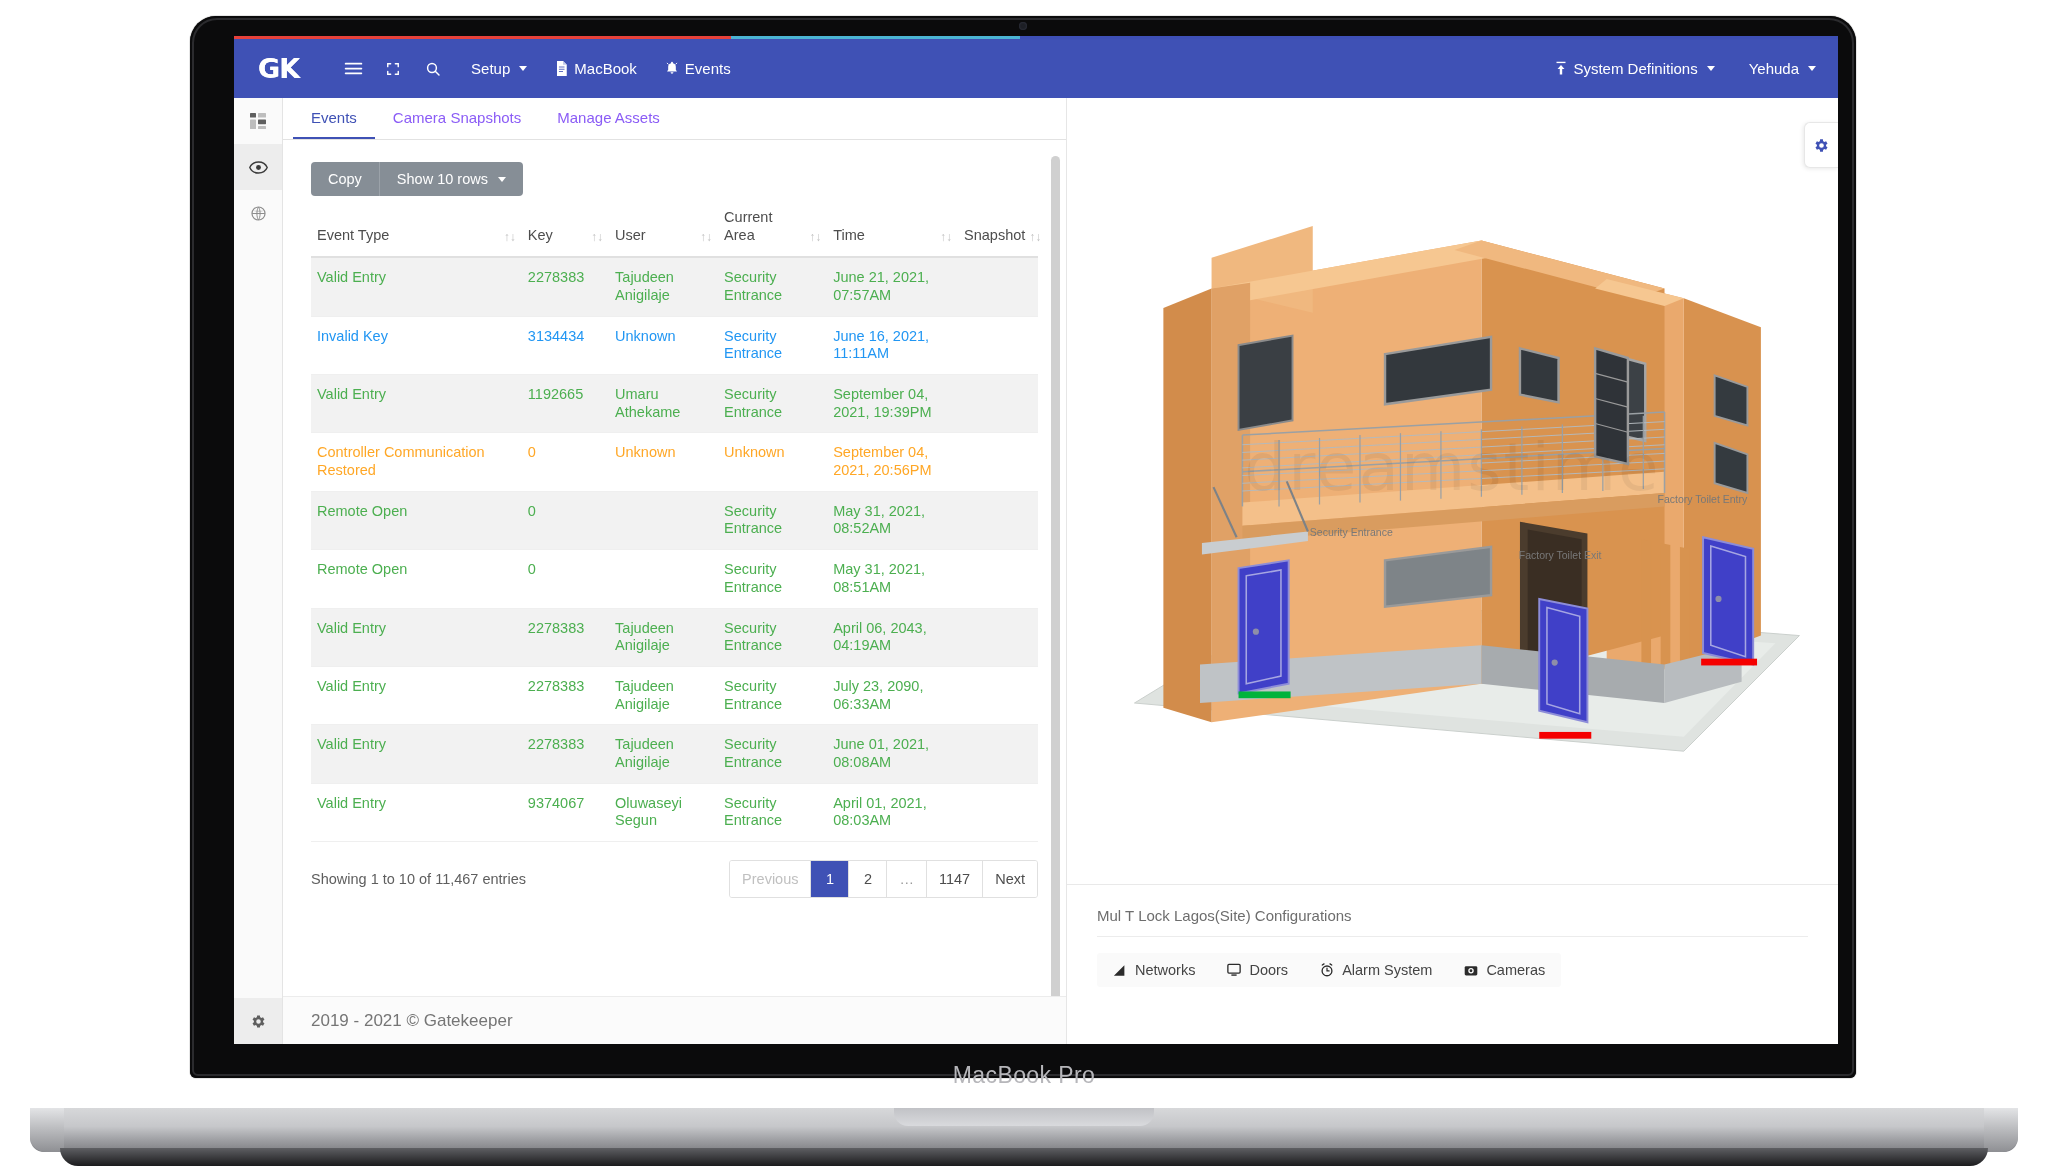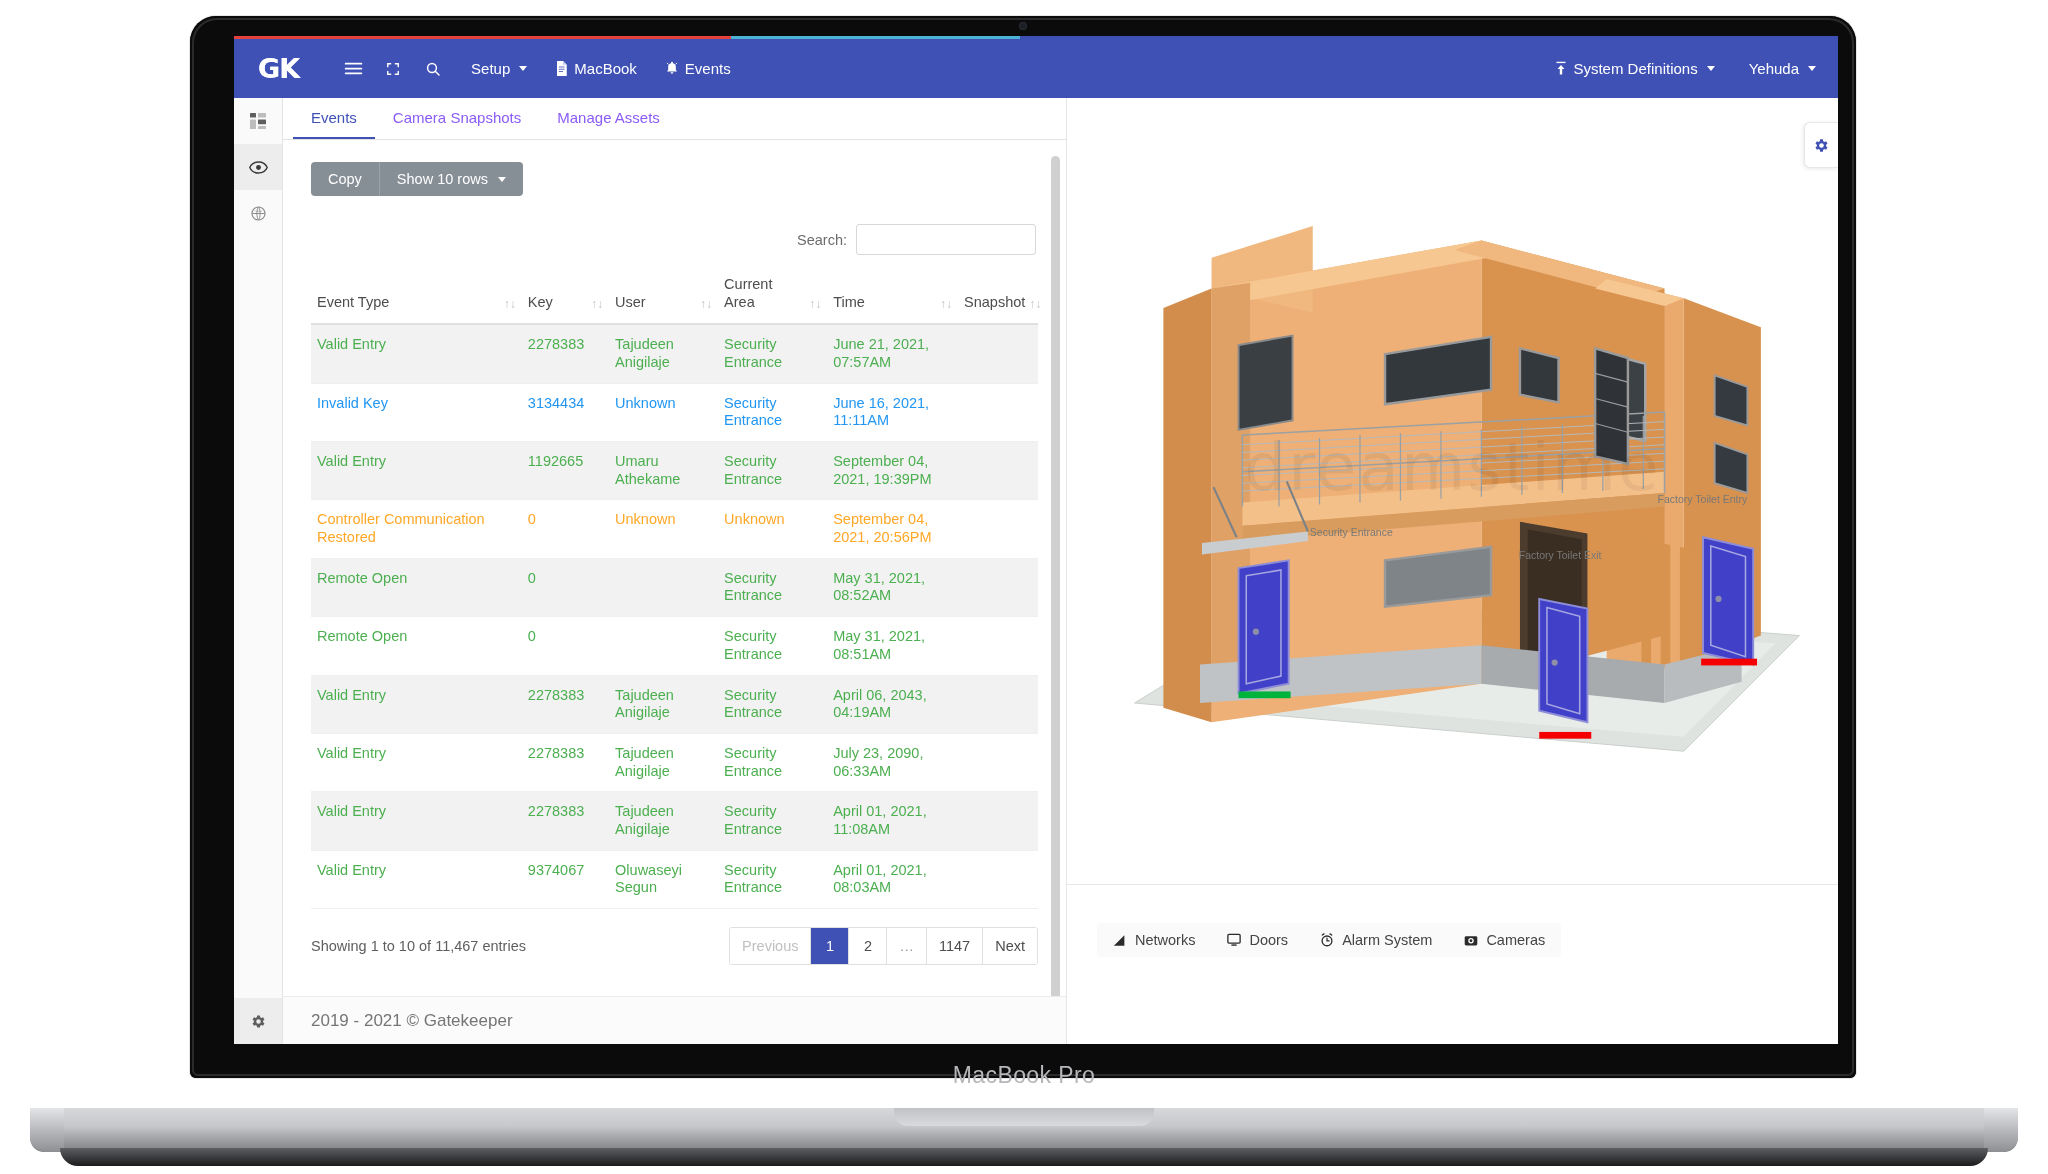--- a/index.html
+++ b/index.html
@@ -427,24 +427,20 @@
             <div class="btn-group">
               <div class="gbtn">
                   <span>Copy</span>
                 </div>
               <div class="gbtn">
                 <span>Show 10 rows</span>
                 <span class="caret-w"></span>
               </div>
             </div>
 
-            <div class="search-row">
-              <label>Search:</label>
-              <input class="search-input" type="text" placeholder="" style="">
-            </div>
 
             <table class="events">
               <colgroup>
                 <col class="col-type">
                   <col class="col-key">
                   <col class="col-user">
                 <col class="col-area">
                   <col class="col-time">
                   <col class="col-snap">
               </colgroup>
@@ -551,21 +547,21 @@
                     <td class="c-green">Tajudeen Anigilaje</td>
                     <td class="c-green">Security Entrance</td>
                     <td class="c-green">July 23, 2090, 06:33AM</td>
                     <td class="c-green"></td>
                   </tr>
                   <tr class="odd">
                     <td class="c-green">Valid Entry</td>
                     <td class="c-green">2278383</td>
                     <td class="c-green">Tajudeen Anigilaje</td>
                     <td class="c-green">Security Entrance</td>
-                    <td class="c-green">April 01, 2021, 11:08AM</td>
+                    <td class="c-green">June 01, 2021, 08:08AM</td>
                     <td class="c-green"></td>
                   </tr>
                   <tr class="even">
                     <td class="c-green">Valid Entry</td>
                     <td class="c-green">9374067</td>
                     <td class="c-green">Oluwaseyi Segun</td>
                     <td class="c-green">Security Entrance</td>
                     <td class="c-green">April 01, 2021, 08:03AM</td>
                     <td class="c-green"></td>
                   </tr>
@@ -707,20 +703,21 @@
 
               <div class="watermark">dreamstime</div>
 
               <div class="door-label" style="left:31.5%; top:54.4%;">Security Entrance</div>
               <div class="door-label" style="left:58.6%; top:57.4%;">Factory Toilet Exit</div>
               <div class="door-label" style="left:76.6%; top:50.2%;">Factory Toilet Entry</div>
             </div>
           </div>
 
           <div class="config-section">
+            <div class="config-title">Mul T Lock Lagos(Site) Configurations</div>
             <div class="config-tabs">
               <div class="config-tab">
                 <span>
                     <svg width="14" height="13" viewBox="0 0 16 14">
                       <path d="M1 13 L13 1 L13 13 Z" fill="#2b2b2b"></path>
                     </svg>
                   </span>
                 <span>Networks</span>
               </div>
               <div class="config-tab">

